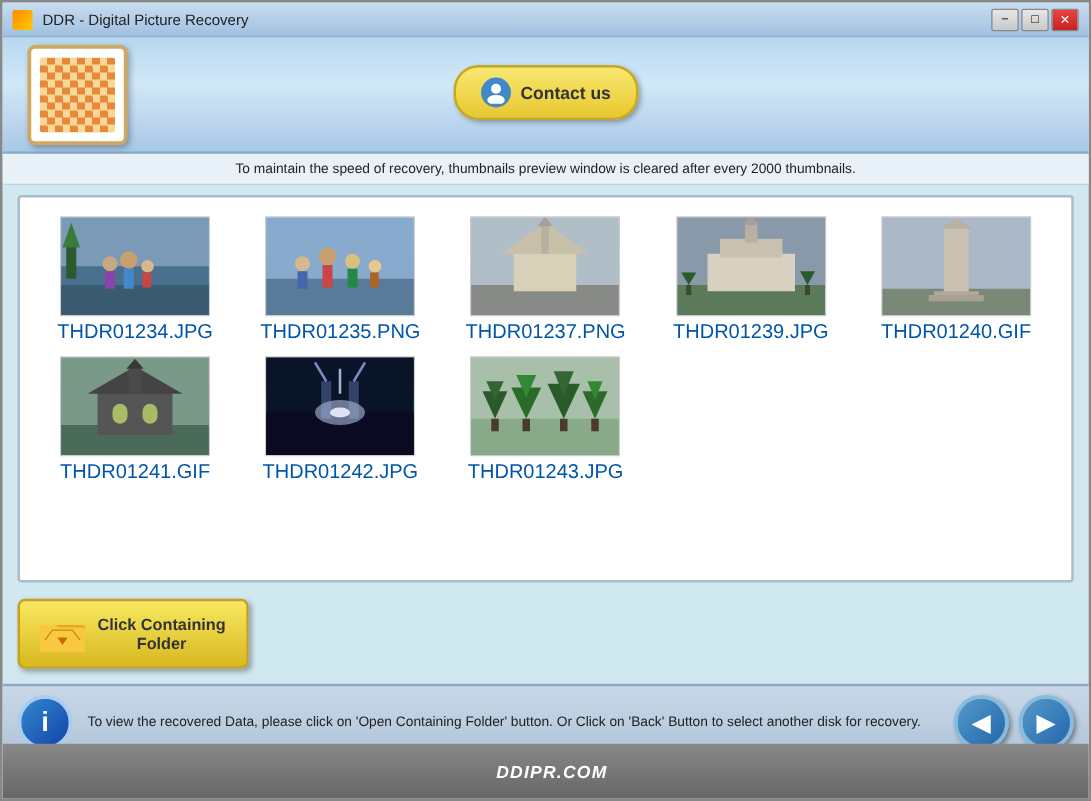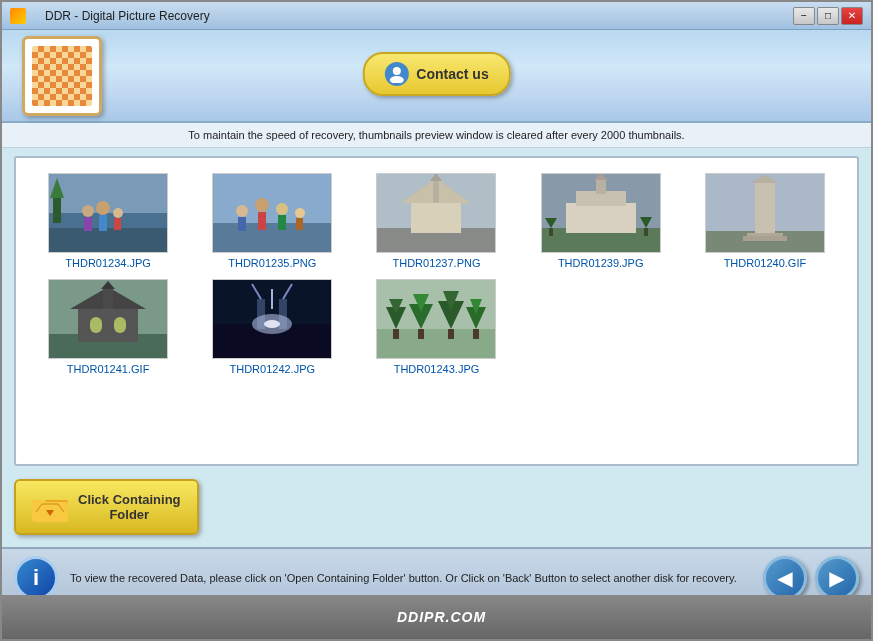--- a/index.html
+++ b/index.html
@@ -19,21 +19,21 @@
       height: 28px;
       display: flex;
       align-items: center;
       justify-content: space-between;
       padding: 0 8px;
       border-bottom: 1px solid #7aa0c0;
     }
     .titlebar-left {
       display: flex;
       align-items: center;
-      gap: 19px;
+      gap: 8px;
     }
     .titlebar-icon {
       width: 16px; height: 16px;
       background: linear-gradient(135deg, #ff8800, #ffcc00);
       border-radius: 2px;
     }
     .titlebar-title {
       font-size: 12px;
       color: #222;
       font-weight: normal;
@@ -164,21 +164,21 @@
     .thumb-img {
       width: 120px;
       height: 80px;
       border: 1px solid #ccc;
       object-fit: cover;
       display: flex; align-items: center; justify-content: center;
       overflow: hidden;
       position: relative;
     }
     .thumb-label {
-      font-size: 11px;
+      font-size: 16px;
       color: #0055aa;
       text-align: right;
     }
 
     
     .img-family1 { background: linear-gradient(160deg, #88aacc 30%, #5588aa 50%, #336688 100%); }
     .img-family2 { background: linear-gradient(to bottom, #aaccee 0%, #88bbdd 40%, #668899 100%); }
     .img-building1 { background: linear-gradient(to bottom, #88aabb 30%, #557788 60%, #334455 100%); }
     .img-building2 { background: linear-gradient(to bottom, #aabbc0 30%, #889090 60%, #aaaaaa 100%); }
     .img-cathedral { background: linear-gradient(to bottom, #ccddee 20%, #aabbcc 50%, #889900 100%); }

